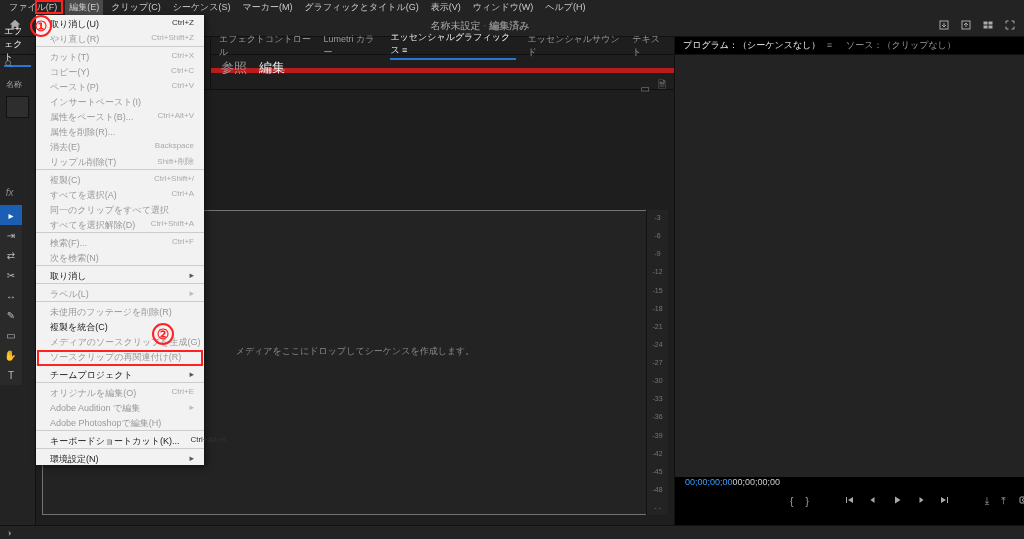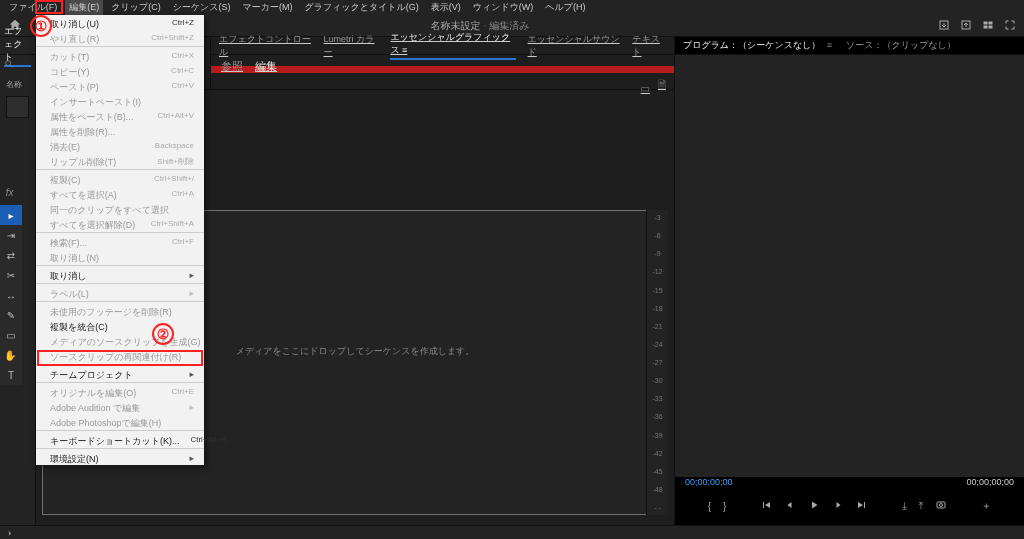--- a/index.html
+++ b/index.html
@@ -50,44 +50,43 @@
     padding: 0 8px;
   }
   .panel-tabs .ptab.active {
     color: #f0f0f0;
     border-bottom: 2px solid #2a75d1;
     padding-bottom: 1px;
   }
   .subtabs {
     display: flex;
     gap: 12px;
-    font-size: 11px;
+    font-size: 13px;
     color: #999;
     padding: 4px 10px 0 10px;
     height: 18px;
-    border-bottom: 7px solid #b91c1c;
+    border-bottom: 5px solid #b91c1c;
   }
   .subtabs .subtab.active { color: #eee; }
   
   .workspace {
     position: absolute;
     top: 37px; left: 0; right: 0; bottom: 14px;
     display: flex;
   }
   .col-left {
     width: 36px;
     background: #232323;
     border-right: 1px solid #111;
     position: relative;
   }
   .col-mid {
     flex: 1;
     display: flex;
     flex-direction: column;
-    text-decoration: underline;
   }
   .col-right {
     width: 350px;
     display: flex;
     flex-direction: column;
     border-left: 1px solid #111;
     background: #000000;
   }
   
   .left-tools {
@@ -209,21 +208,21 @@
     padding:0 8px; gap:14px;
     border-bottom:1px solid #111;
   }
   .col-right .program-body {
     flex:1;
     background:#232323;
   }
   .col-right .program-controls {
     height:48px;
     display:flex;
-    flex-direction:column;
+    flex-direction:row;
   }
   .col-right .timecodes {
     display:flex; justify-content:space-between;
     padding:0 10px;
     font-size:9px; color:#3aa0ff;
   }
   .col-right .timecodes span:last-child{color:#ccc;}
   .col-right .ctrl-row {
     display:flex; justify-content:center; align-items:center;
     gap:12px; flex:1;
@@ -283,21 +282,21 @@
 
 <div class="toolbar2">
   <div>
     <svg class="home" viewBox="0 0 24 24" fill="currentColor">
         <path d="M12 3l9 8h-3v9h-4v-5h-4v5H6v-9H3z"></path>
       </svg>
   </div>
   <div class="center">
     <span>名称未設定</span>
     <span style="color:#666;"> · </span>
-    <span style="color:#888;">編集済み</span>
+    <span style="color:#888;font-weight:bold;">編集済み</span>
   </div>
   <div class="right">
     <span><svg viewBox="0 0 24 24" fill="none" stroke="currentColor" stroke-width="2">
           <rect x="4" y="4" width="16" height="16"></rect>
           <path d="M12 8v8M8 12l4 4 4-4"></path>
         </svg></span>
     <span><svg viewBox="0 0 24 24" fill="none" stroke="currentColor" stroke-width="2">
           <rect x="4" y="4" width="16" height="16"></rect>
           <path d="M12 16V8M8 12l4-4 4 4"></path>
         </svg></span>
@@ -501,21 +500,21 @@
     <div class="row disabled">
       <span>すべてを選択解除(D)</span>
       <span class="sc">Ctrl+Shift+A</span>
     </div>
     <div class="sep"></div>
     <div class="row disabled">
       <span>検索(F)...</span>
       <span class="sc">Ctrl+F</span>
     </div>
     <div class="row disabled">
-      <span>取り消し(N)</span>
+      <span>次を検索(N)</span>
     </div>
     <div class="sep"></div>
     <div class="row">
       <span>取り消し</span>
       <span class="arrow">▸</span>
     </div>
     <div class="sep"></div>
     <div class="row disabled">
       <span>ラベル(L)</span>
       <span class="arrow">▸</span>

